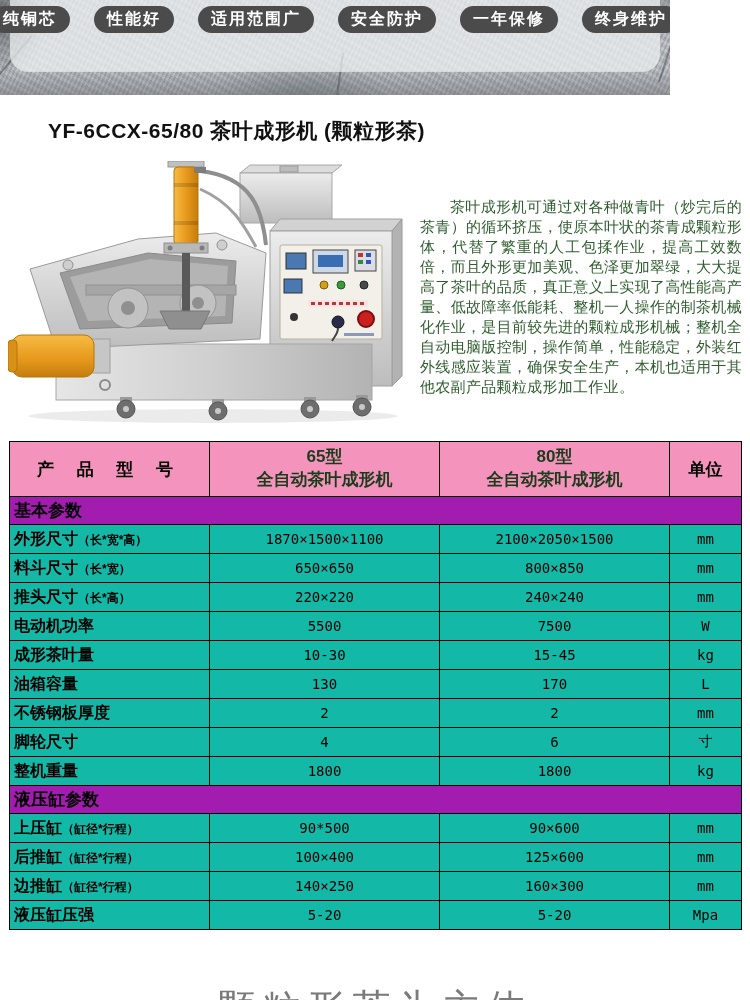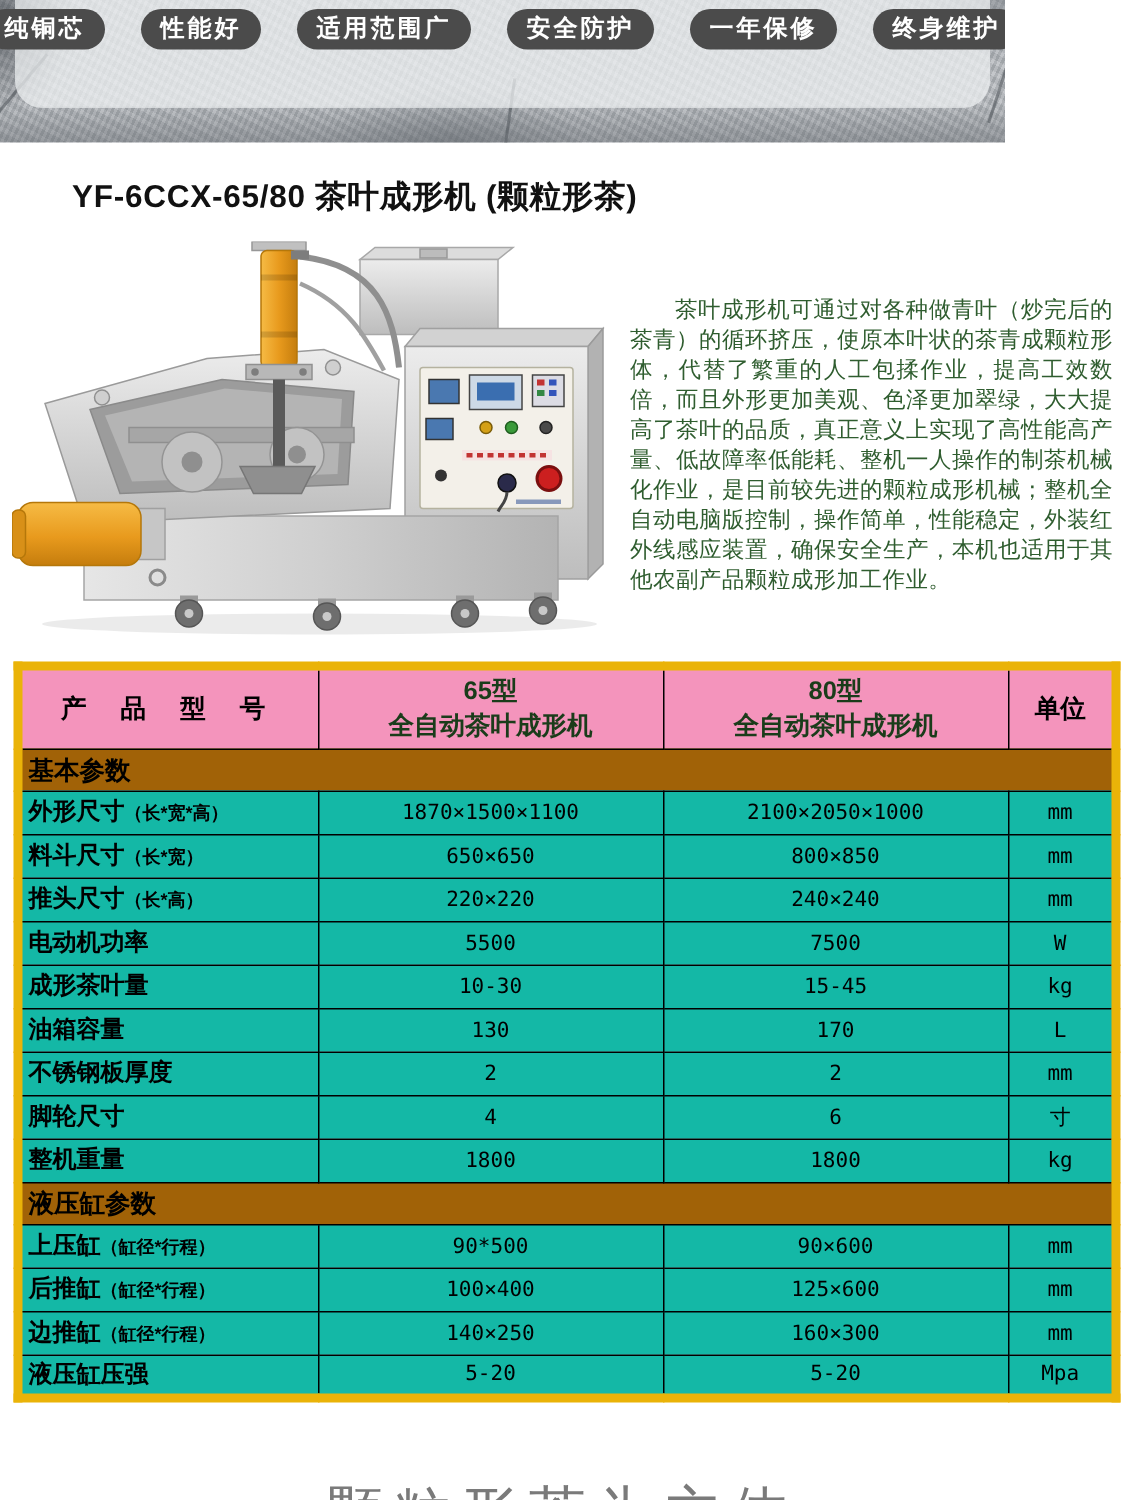--- a/index.html
+++ b/index.html
@@ -52,29 +52,29 @@
   .photo-box { width:404px; height:265px; flex:0 0 auto; background:#fff; }
   .photo-box svg { display:block; }
   .desc-col { width:322px; margin-left:8px; padding-top:36px; }
   .desc-text {
     font-size:15px; line-height:20px; color:#2f5d2f;
     text-align:justify; text-indent:2em; letter-spacing:.3px;
   }
 
   
   .table-wrap { margin:15px 9px 0 9px; }
-  table.spec { border-collapse:collapse; width:732px; table-layout:fixed; border:6px solid #eab308; }
+  table.spec { border-collapse:collapse; width:732px; table-layout:fixed; border:1px solid #eab308; }
   table.spec td, table.spec th { border:1px solid #000; padding:0 4px; }
   tr.head-row { background:#f494bc; height:55px; }
   tr.head-row th { font-size:17px; font-weight:bold; color:#000; text-align:center; }
   th.col-product { letter-spacing:9px; font-size:19px; }
   .model-line1, .model-line2 { display:block; color:#1a3c1a; line-height:1.35; }
   .model-line1 { font-size:17px; }
   .model-line2 { font-size:17px; }
-  tr.section-row { background:#a16207; height:28px; }
+  tr.section-row { background:#a21caf; height:28px; }
   tr.section-row td { font-size:17px; font-weight:bold; color:#000; }
   tr.data-row { height:29px; background:#14b8a6; }
   td.lbl { font-size:16px; font-weight:bold; color:#000; white-space:nowrap; }
   td.lbl .sub { font-size:12px; font-weight:bold; }
   td.val, td.unit {
     text-align:center; font-family:"DejaVu Sans Mono","Liberation Mono",monospace;
     font-size:14px; color:#000;
   }
 
   
@@ -257,21 +257,21 @@
         <th>单位</th>
       </tr>
     </thead>
     <tbody id="spec-body">
         <tr class="section-row">
           <td colspan="4">基本参数</td>
         </tr>
         <tr class="data-row">
           <td class="lbl">外形尺寸<span class="sub">（长*宽*高）</span></td>
           <td class="val">1870×1500×1100</td>
-          <td class="val">2100×2050×1000</td>
+          <td class="val">2100×2050×1500</td>
           <td class="unit">mm</td>
         </tr>
         <tr class="data-row">
           <td class="lbl">料斗尺寸<span class="sub">（长*宽）</span></td>
           <td class="val">650×650</td>
           <td class="val">800×850</td>
           <td class="unit">mm</td>
         </tr>
         <tr class="data-row">
           <td class="lbl">推头尺寸<span class="sub">（长*高）</span></td>

